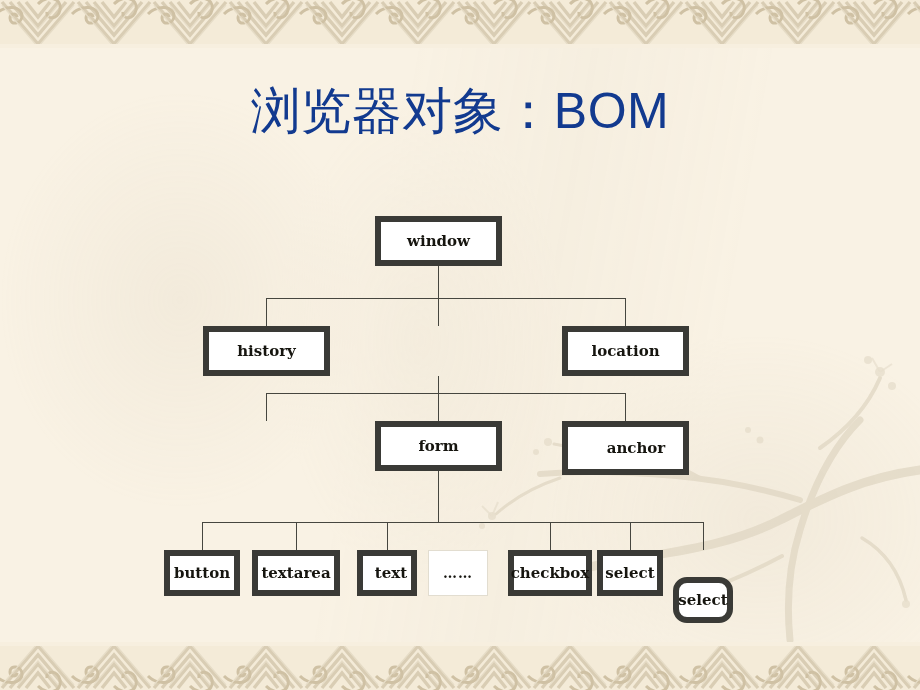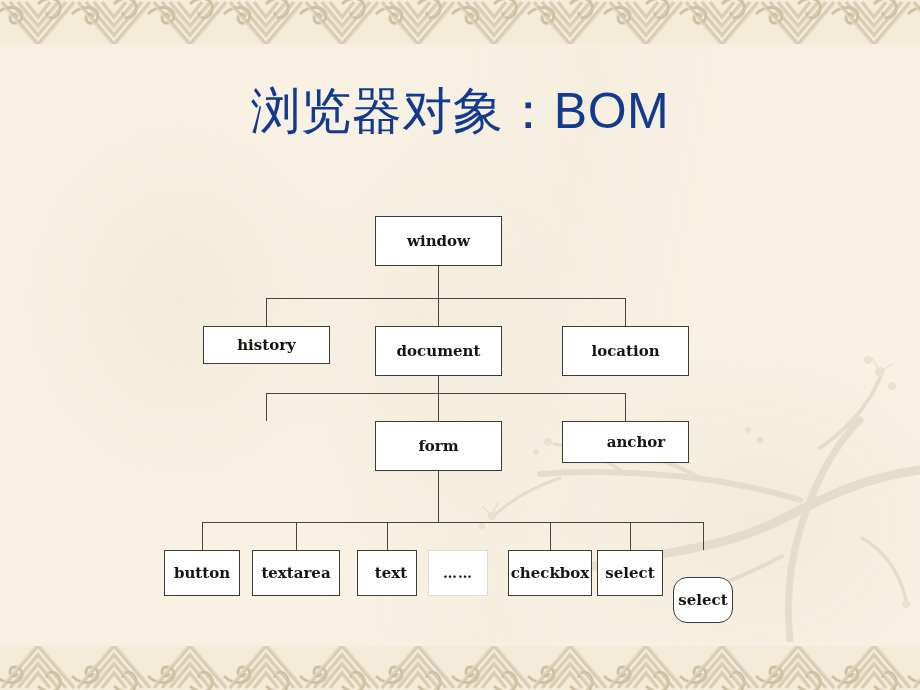--- a/index.html
+++ b/index.html
@@ -73,21 +73,21 @@
   #diagram {
     position: absolute;
     left: 0;
     top: 0;
     width: 920px;
     height: 690px;
   }
   .node {
     position: absolute;
     background: #ffffff;
-    border: 1px solid #14532d;
+    border: 6px solid #14532d;
     box-sizing: border-box;
     display: flex;
     align-items: center;
     justify-content: center;
     font-family: "DejaVu Serif", "Liberation Serif", serif;
     font-weight: bold;
     font-size: 15px;
     color: #16150f;
     white-space: nowrap;
   }
@@ -216,25 +216,24 @@
       <div class="edge" style="left: 625px; top: 393px; width: 1px; height: 28px; background: rgb(70, 70, 63);"></div>
       <div class="edge" style="left: 438px; top: 471px; width: 1px; height: 52px; background: rgb(70, 70, 63);"></div>
       <div class="edge" style="left: 202px; top: 522px; width: 501px; height: 1px; background: rgb(70, 70, 63);"></div>
       <div class="edge" style="left: 202px; top: 522px; width: 1px; height: 28px; background: rgb(70, 70, 63);"></div>
       <div class="edge" style="left: 296px; top: 522px; width: 1px; height: 28px; background: rgb(70, 70, 63);"></div>
       <div class="edge" style="left: 387px; top: 522px; width: 1px; height: 28px; background: rgb(70, 70, 63);"></div>
       <div class="edge" style="left: 550px; top: 522px; width: 1px; height: 28px; background: rgb(70, 70, 63);"></div>
       <div class="edge" style="left: 630px; top: 522px; width: 1px; height: 28px; background: rgb(70, 70, 63);"></div>
       <div class="edge" style="left: 703px; top: 522px; width: 1px; height: 28px; background: rgb(70, 70, 63);"></div>
       <div class="node" style="left: 375px; top: 216px; width: 127px; height: 50px; background: rgb(255, 255, 255); border-color: rgb(58, 58, 54);">window</div>
-      <div class="node" style="left: 203px; top: 326px; width: 127px; height: 38px; background: rgb(255, 255, 255); border-color: rgb(58, 58, 54);">history</div>
-      <div class="node" style="left: 375px; top: 326px; width: 127px; height: 50px; background: rgb(255, 255, 255); border-color: rgb(58, 58, 54);">document</div>
+      <div class="node" style="left: 203px; top: 326px; width: 127px; height: 50px; background: rgb(255, 255, 255); border-color: rgb(58, 58, 54);">history</div>
       <div class="node" style="left: 562px; top: 326px; width: 127px; height: 50px; background: rgb(255, 255, 255); border-color: rgb(58, 58, 54);">location</div>
       <div class="node" style="left: 375px; top: 421px; width: 127px; height: 50px; background: rgb(255, 255, 255); border-color: rgb(58, 58, 54);">form</div>
-      <div class="node" style="left: 562px; top: 421px; width: 127px; height: 42px; background: rgb(255, 255, 255); border-color: rgb(58, 58, 54); padding-left: 21px;">anchor</div>
+      <div class="node" style="left: 562px; top: 421px; width: 127px; height: 54px; background: rgb(255, 255, 255); border-color: rgb(58, 58, 54); padding-left: 21px;">anchor</div>
       <div class="node" style="left: 164px; top: 550px; width: 76px; height: 46px; background: rgb(255, 255, 255); border-color: rgb(58, 58, 54);">button</div>
       <div class="node" style="left: 252px; top: 550px; width: 88px; height: 46px; background: rgb(255, 255, 255); border-color: rgb(58, 58, 54);">textarea</div>
       <div class="node" style="left: 357px; top: 550px; width: 60px; height: 46px; background: rgb(255, 255, 255); border-color: rgb(58, 58, 54); padding-left: 8px;">text</div>
       <div class="node ghost" style="left: 428px; top: 550px; width: 60px; height: 46px;">……</div>
       <div class="node" style="left: 508px; top: 550px; width: 84px; height: 46px; background: rgb(255, 255, 255); border-color: rgb(58, 58, 54);">checkbox</div>
       <div class="node" style="left: 597px; top: 550px; width: 66px; height: 46px; background: rgb(255, 255, 255); border-color: rgb(58, 58, 54);">select</div>
       <div class="node" style="left: 673px; top: 577px; width: 60px; height: 46px; background: rgb(255, 255, 255); border-color: rgb(58, 58, 54); border-radius: 14px;">select</div>
     </div>
 
 </div>

